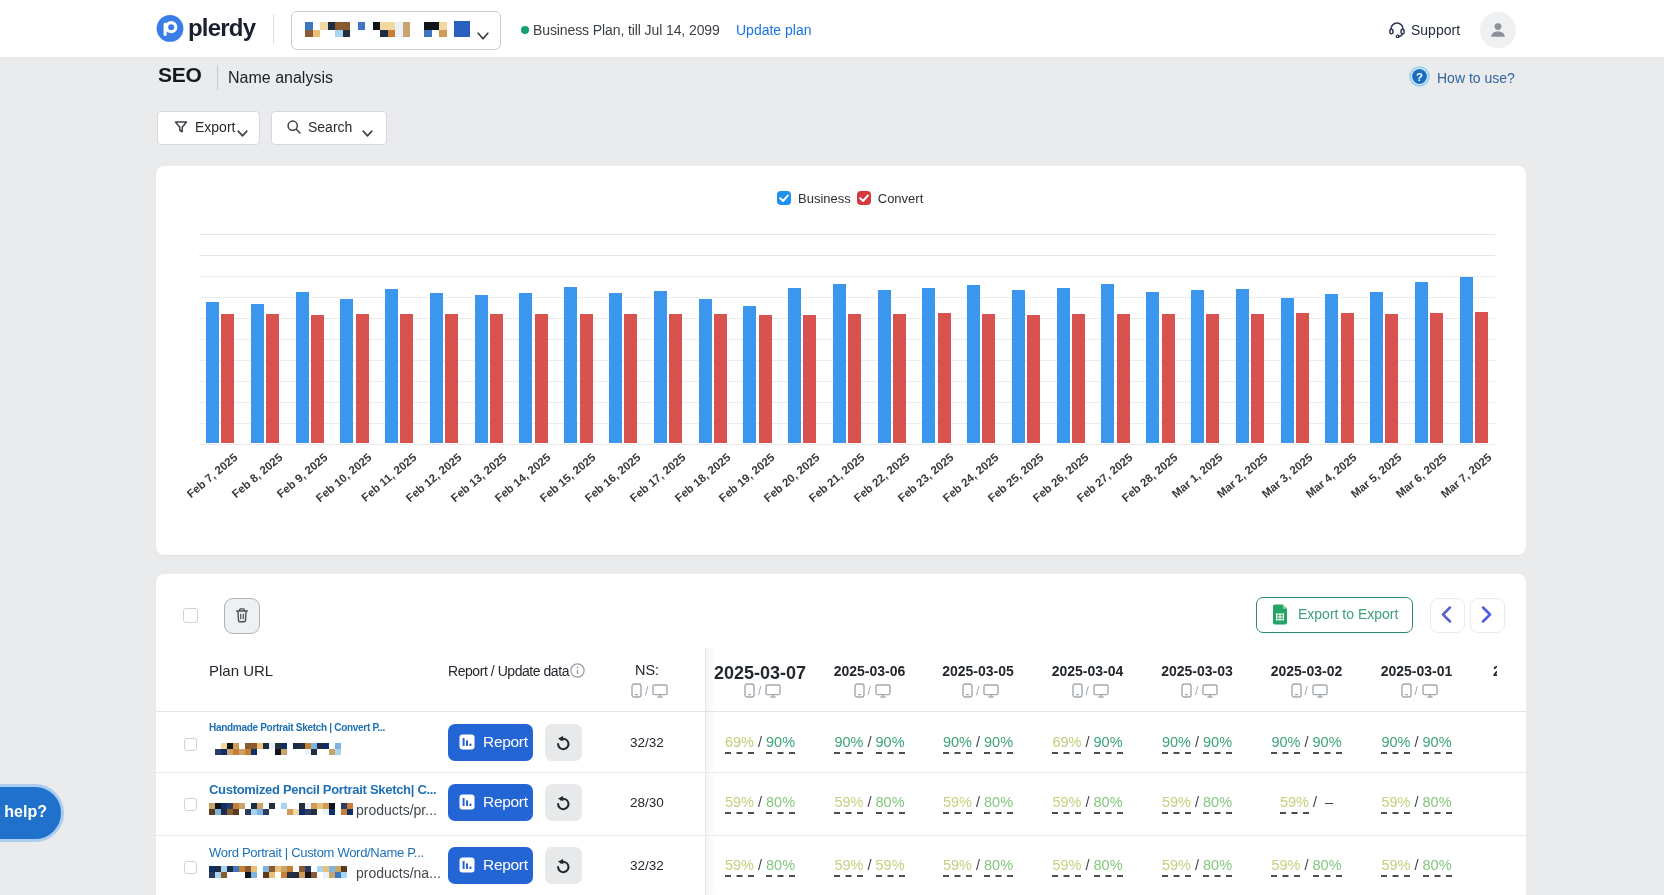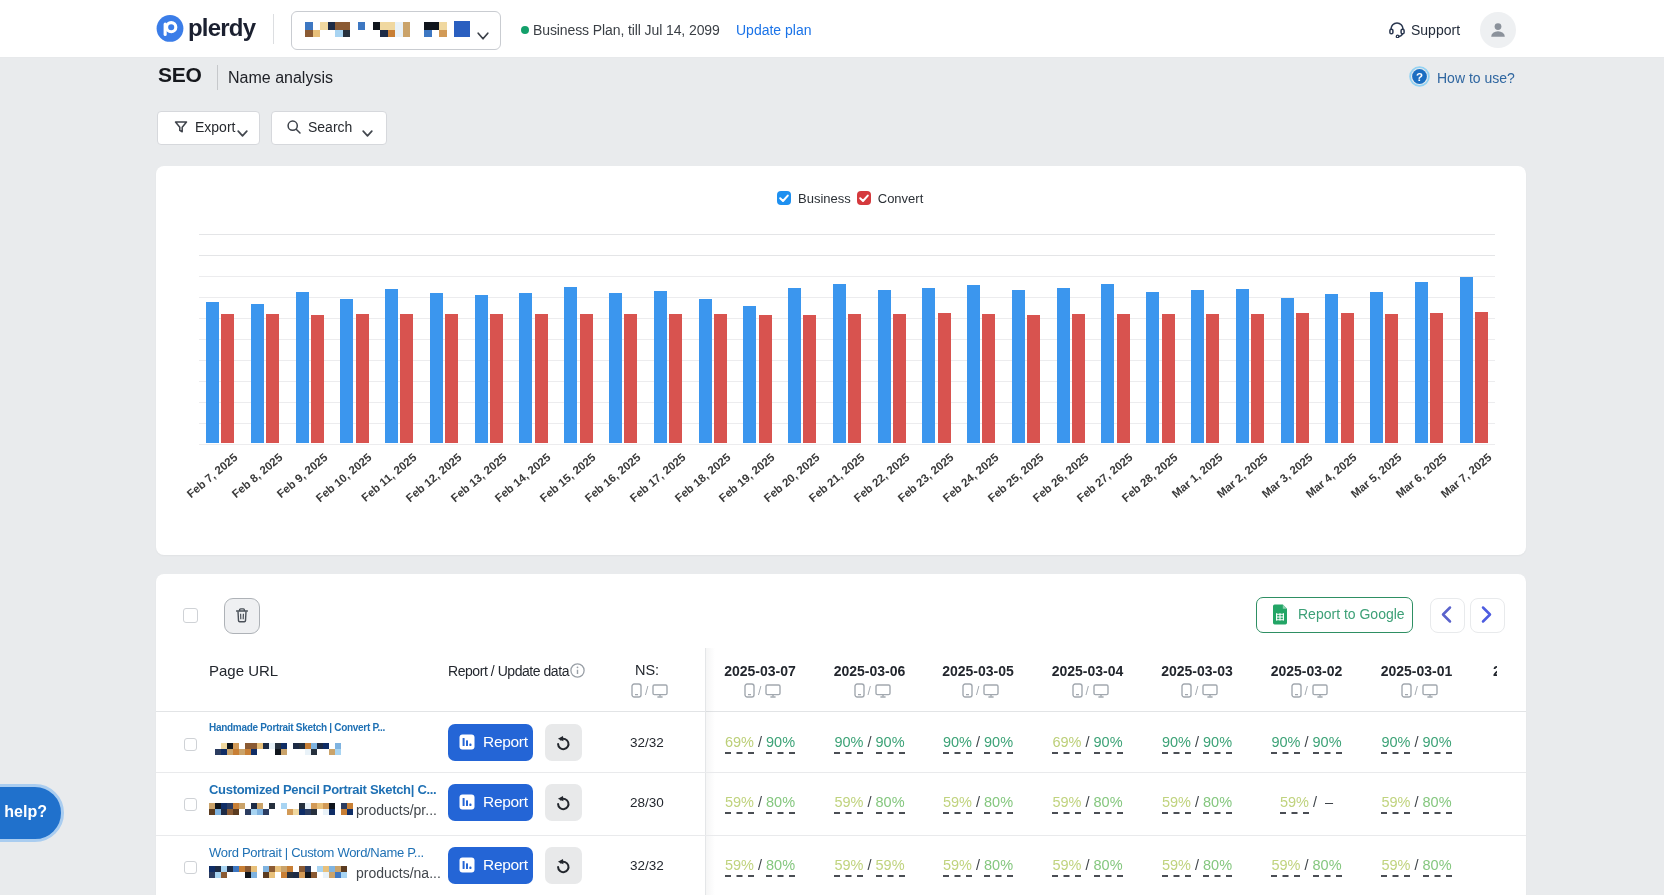--- a/index.html
+++ b/index.html
@@ -202,48 +202,48 @@
           <path d="M11.8 0.6 l4.2 4.2 h-4.2 Z" fill="#8ed1b0"></path>
           <g stroke="#fff" stroke-width="1.1">
             <line x1="5" y1="10.2" x2="13" y2="10.2"></line>
             <line x1="5" y1="13" x2="13" y2="13"></line>
             <line x1="5" y1="15.8" x2="13" y2="15.8"></line>
             <line x1="5.6" y1="9.2" x2="5.6" y2="16.4"></line>
             <line x1="9" y1="9.2" x2="9" y2="16.4"></line>
             <line x1="12.4" y1="9.2" x2="12.4" y2="16.4"></line>
           </g>
         </svg></div>
-      <div style="position:absolute;left:1142px;top:32px;font-size:14px;color:#3da077;">Report to Google</div>
+      <div style="position:absolute;left:1142px;top:32px;font-size:14px;color:#3da077;">Export to Export</div>
       <div style="position:absolute;left:1274px;top:24px;width:33px;height:33px;border:1px solid #e8eaec;border-radius:8px;background:#fff;"></div>
       <div style="position:absolute;left:1282px;top:31px;"><svg width="17" height="19" viewBox="0 0 17 19" style="">
           <polyline points="12.0,2.5 5.0,9.5 12.0,16.5" fill="none" stroke="#5a63cc" stroke-width="2.5" stroke-linecap="round" stroke-linejoin="round"></polyline>
         </svg></div>
       <div style="position:absolute;left:1314px;top:24px;width:33px;height:33px;border:1px solid #e8eaec;border-radius:8px;background:#fff;"></div>
       <div style="position:absolute;left:1322px;top:31px;"><svg width="17" height="19" viewBox="0 0 17 19" style="">
           <polyline points="5.0,2.5 12.0,9.5 5.0,16.5" fill="none" stroke="#4d5ce0" stroke-width="2.5" stroke-linecap="round" stroke-linejoin="round"></polyline>
         </svg></div>
-      <div style="position:absolute;left:53px;top:88px;font-size:15px;color:#23272e;">Page URL</div>
+      <div style="position:absolute;left:53px;top:88px;font-size:15px;color:#23272e;">Plan URL</div>
       <div style="position:absolute;left:292px;top:89px;font-size:14px;letter-spacing:-0.45px;color:#23272e;">Report / Update data</div>
       <div style="position:absolute;left:414px;top:89px;width:15px;height:15px;"><svg width="15" height="15" viewBox="0 0 15 15" style="">
           <circle cx="7.5" cy="7.5" r="6.6" fill="none" stroke="#9aa0a7" stroke-width="1.3"></circle>
           <line x1="7.5" y1="6.7" x2="7.5" y2="11" stroke="#9aa0a7" stroke-width="1.4"></line>
           <circle cx="7.5" cy="4.3" r="0.9" fill="#9aa0a7"></circle>
         </svg></div>
       <div style="position:absolute;left:478px;top:88px;width:26px;text-align:center;font-size:14.5px;color:#23272e;">NS:</div>
       <div style="position:absolute;left:475px;top:109px;"><svg width="11" height="15" viewBox="0 0 11 15" style="">
           <rect x="1" y="1" width="9" height="13" rx="2.2" fill="none" stroke="#a2a8af" stroke-width="1.4"></rect>
           <line x1="4" y1="11.6" x2="7" y2="11.6" stroke="#a2a8af" stroke-width="1.2"></line>
         </svg></div>
       <div style="position:absolute;left:489px;top:110px;font-size:12px;color:#a2a8af;">/</div>
       <div style="position:absolute;left:496px;top:110px;"><svg width="16" height="14" viewBox="0 0 16 14" style="">
           <rect x="1" y="1" width="14" height="9.6" rx="1.4" fill="none" stroke="#a2a8af" stroke-width="1.4"></rect>
           <line x1="5.4" y1="13" x2="10.6" y2="13" stroke="#a2a8af" stroke-width="1.5"></line>
           <line x1="8" y1="10.6" x2="8" y2="12.6" stroke="#a2a8af" stroke-width="1.5"></line>
         </svg></div>
-      <div style="position:absolute;left:549.0px;top:89px;width:110px;text-align:center;font-size:14px;font-weight:bold;color:#23272e;">2025-03-07</div>
+      <div style="position:absolute;left:549.0px;top:89px;width:110px;text-align:center;font-size:18px;font-weight:bold;color:#23272e;">2025-03-07</div>
       <div style="position:absolute;left:588px;top:109px;"><svg width="11" height="15" viewBox="0 0 11 15" style="">
           <rect x="1" y="1" width="9" height="13" rx="2.2" fill="none" stroke="#a2a8af" stroke-width="1.4"></rect>
           <line x1="4" y1="11.6" x2="7" y2="11.6" stroke="#a2a8af" stroke-width="1.2"></line>
         </svg></div>
       <div style="position:absolute;left:602px;top:110px;font-size:12px;color:#a2a8af;">/</div>
       <div style="position:absolute;left:609px;top:110px;"><svg width="16" height="14" viewBox="0 0 16 14" style="">
           <rect x="1" y="1" width="14" height="9.6" rx="1.4" fill="none" stroke="#a2a8af" stroke-width="1.4"></rect>
           <line x1="5.4" y1="13" x2="10.6" y2="13" stroke="#a2a8af" stroke-width="1.5"></line>
           <line x1="8" y1="10.6" x2="8" y2="12.6" stroke="#a2a8af" stroke-width="1.5"></line>
         </svg></div>

